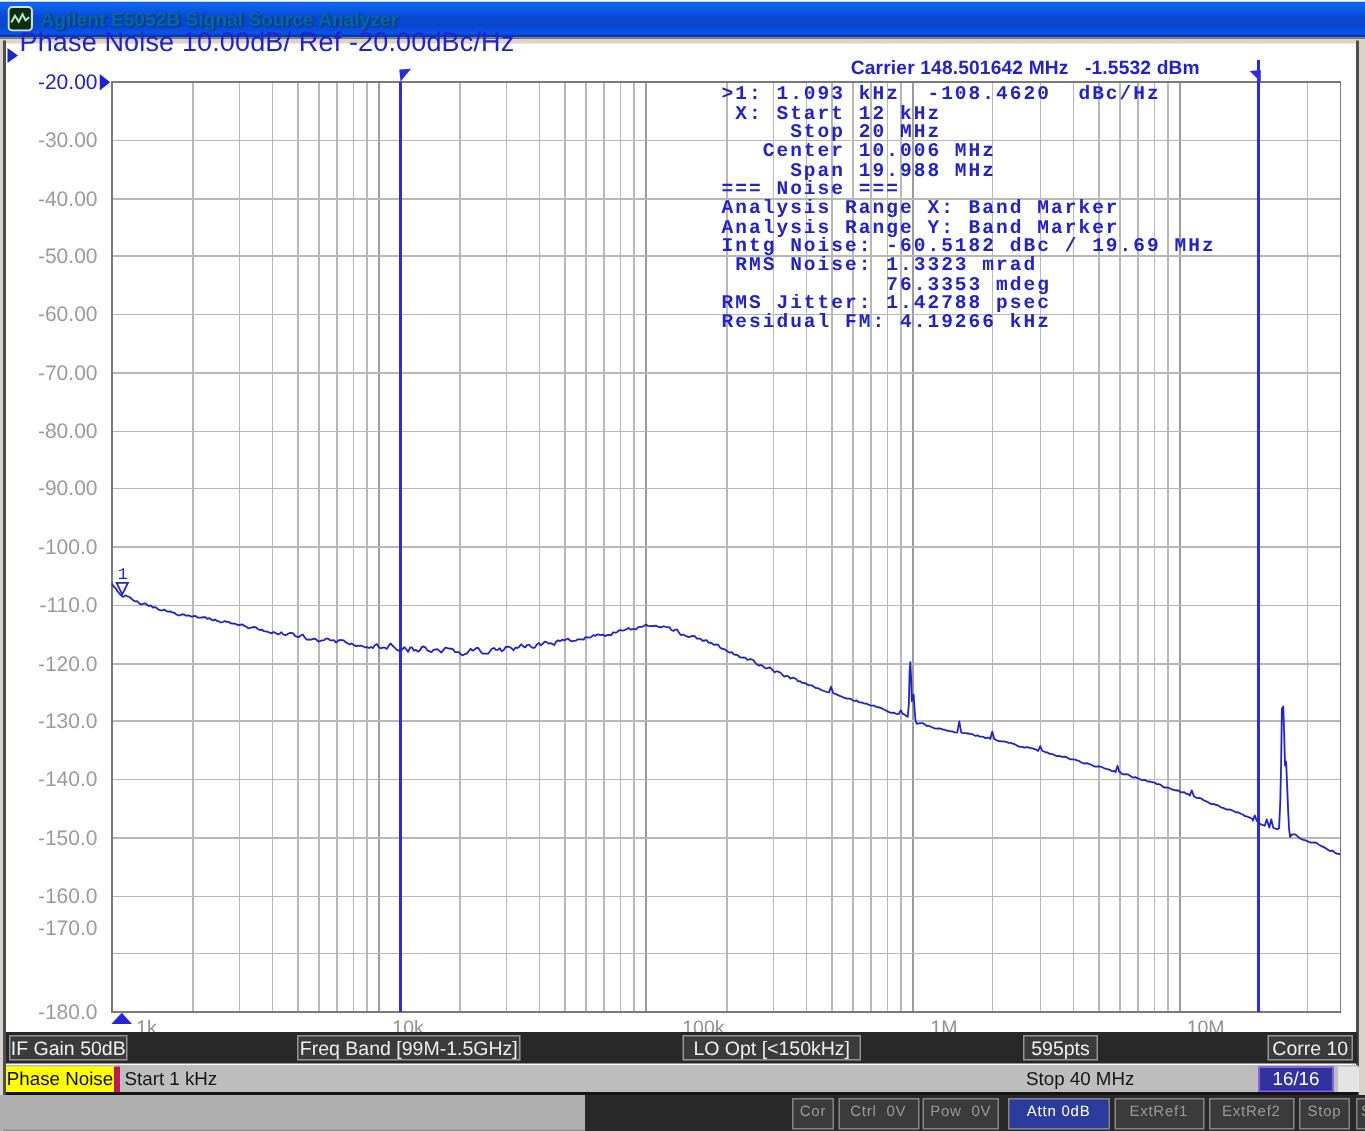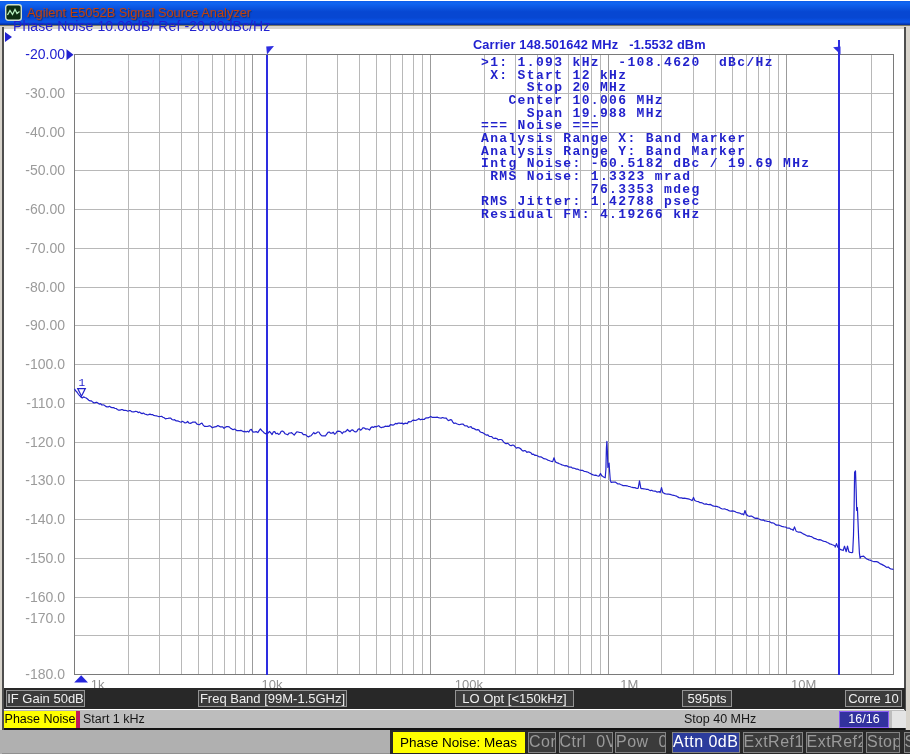--- a/index.html
+++ b/index.html
@@ -1,45 +1,45 @@
 <!DOCTYPE html>
 <html><head><meta charset="utf-8"><style>
 *{margin:0;padding:0;box-sizing:border-box}
 body{width:910px;height:754px;background:#ffffff;font-family:"Liberation Sans",sans-serif;position:relative;overflow:hidden}
 .abs{position:absolute}
 #titlebar{left:0;top:0;width:910px;height:25px;background:linear-gradient(180deg,#0d5be8 0%,#1166f2 8%,#0747d2 45%,#0747d2 70%,#0b55ea 88%,#042a96 100%);border-top:1px solid #fff}
-#ttxt{left:27px;top:4.5px;color:#c2410c;font-size:12.8px;font-weight:normal;letter-spacing:0px;text-shadow:1px 1px 1px #15316e}
+#ttxt{left:27px;top:4.5px;color:#0369a1;font-size:12.8px;font-weight:bold;letter-spacing:0px;text-shadow:1px 1px 1px #15316e}
 #strip1{left:0;top:25px;width:910px;height:1px;background:#7d7a64}
 #strip2{left:0;top:26px;width:910px;height:3px;background:#d8d4cc}
 #frameL1{left:0;top:26px;width:2px;height:728px;background:#d8d4cc}
 #frameL2{left:2px;top:27px;width:2px;height:703px;background:#4e4e4e}
 #frameR1{left:906px;top:26px;width:4px;height:705px;background:#d8d4cc}
 #frameR2{left:904px;top:27px;width:2px;height:704px;background:#4e4e4e}
 .blue{color:#2121d0}
-#hdr{left:13px;top:18px;font-size:14px;color:#2121d0;letter-spacing:0.1px}
+#hdr{left:13px;top:18px;font-size:18px;color:#2121d0;letter-spacing:0.1px}
 #hdrtri{left:5px;top:32px;width:0;height:0;border-left:7px solid #2121d0;border-top:5.5px solid transparent;border-bottom:5.5px solid transparent}
-#carrier{left:473px;top:37.3px;width:421px;font-size:12.8px;font-weight:bold;letter-spacing:0.1px;color:#2121d0;text-align:left;white-space:pre}
+#carrier{left:473px;top:37.3px;width:421px;font-size:12.8px;font-weight:bold;letter-spacing:0.1px;color:#2121d0;text-align:center;white-space:pre}
 .ylb{position:absolute;left:0;width:65px;text-align:right;font-size:14px;color:#9b9b9b;height:15px;line-height:15px}
 .ylb.blue{color:#2121d0}
 .xlb{position:absolute;top:676.5px;width:60px;text-align:right;font-size:13px;color:#909090}
 #mono{left:481px;top:57.0px;font-family:"Liberation Mono",monospace;font-size:13px;font-weight:bold;letter-spacing:1.35px;line-height:12.67px;color:#2222cc;white-space:pre}
 
 #bar1{left:4px;top:688px;width:901px;height:21px;background:#282828}
 .b1box{position:absolute;top:2px;height:17px;background:#3b3b3b;border:1px solid #949494;color:#efefef;font-size:13px;line-height:15px;text-align:center;white-space:nowrap}
 #bar2{left:4px;top:710px;width:901px;height:18px;background:#bdbdbd}
 #pnlab{position:absolute;left:0px;top:0.5px;width:76px;height:17px;background:#ffff00;color:#0a0a00;font-size:12.5px;line-height:17px;text-align:center;border-right:4px solid #be185d}
 #startlab{position:absolute;left:79px;top:0.5px;color:#161616;font-size:12.5px;line-height:17px}
 #stoplab{position:absolute;left:680px;top:0.5px;width:150px;text-align:left;color:#161616;font-size:12.5px;line-height:17px}
 #cnt{position:absolute;left:835px;top:0.5px;width:50px;height:17px;background:#32329e;border:1px solid #8b5cf6;color:#fff;font-size:12.5px;line-height:15px;text-align:center}
 #sep23{left:4px;top:728px;width:901px;height:2px;background:#131313}
 #bar3{left:0px;top:730px;width:910px;height:24px;background:#b0b0b0}
 #bar3b{left:2px;top:752.5px;width:388px;height:1.5px;background:#909090}
 #bar3dark{position:absolute;left:390px;top:0px;width:520px;height:24px;background:#282828}
 #pnmeas{position:absolute;left:2.5px;top:1.5px;width:132px;height:21px;background:#ffff00;color:#000;font-size:13.5px;line-height:21px;text-align:center}
-.b3box{position:absolute;top:1.5px;height:21px;background:#3b3b3b;border:1px solid #848484;color:#9a9a9a;font-size:16px;letter-spacing:0.5px;line-height:18px;text-align:center;white-space:nowrap;overflow:hidden}
+.b3box{position:absolute;top:1.5px;height:21px;background:#3b3b3b;border:1px solid #848484;color:#9a9a9a;font-size:10px;letter-spacing:0.5px;line-height:18px;text-align:center;white-space:nowrap;overflow:hidden}
 #chartsvg{left:0;top:0}
 </style></head>
 <body>
 <div class="abs" id="titlebar"></div>
 <svg class="abs" style="left:5px;top:4px" width="17" height="17" viewBox="0 0 17 17">
  <rect x="0.7" y="0.7" width="15.6" height="15.6" rx="2.5" fill="#0d2e12" stroke="#cfe2cf" stroke-width="1.4"></rect>
  <polyline points="2.5,11 5,6.5 7.5,10.5 10,5.5 12,9.5 14.5,7.5" fill="none" stroke="#b8eec0" stroke-width="1.3"></polyline>
 </svg>
 <div class="abs" id="ttxt">Agilent E5052B Signal Source Analyzer</div>
 <div class="abs" id="strip1"></div>
@@ -172,21 +172,20 @@
 <div class="abs" id="bar2">
  <div id="pnlab">Phase Noise</div>
  <div id="startlab">Start 1 kHz</div>
  <div id="stoplab">Stop 40 MHz</div>
  <div id="cnt">16/16</div>
  <div style="position:absolute;left:888px;top:0.5px;width:13.5px;height:17px;background:#e4e4e4"></div>
 </div>
 <div class="abs" id="sep23"></div>
 <div class="abs" id="bar3">
  <div id="bar3dark">
-  <div id="pnmeas">Phase Noise: Meas</div>
   <div class="b3box" style="left:138px;width:28px">Cor</div>
   <div class="b3box" style="left:168.5px;width:54px">Ctrl&nbsp;&nbsp;0V</div>
   <div class="b3box" style="left:225px;width:51px">Pow&nbsp;&nbsp;0V</div>
   <div class="b3box" style="left:282px;width:67.5px;background:#2c3c9c;color:#ffffff">Attn 0dB</div>
   <div class="b3box" style="left:352.5px;width:60px">ExtRef1</div>
   <div class="b3box" style="left:415.5px;width:57.5px">ExtRef2</div>
   <div class="b3box" style="left:476px;width:34px">Stop</div>
   <div class="b3box" style="left:513.5px;width:18px">St</div>
  </div>
 </div>

